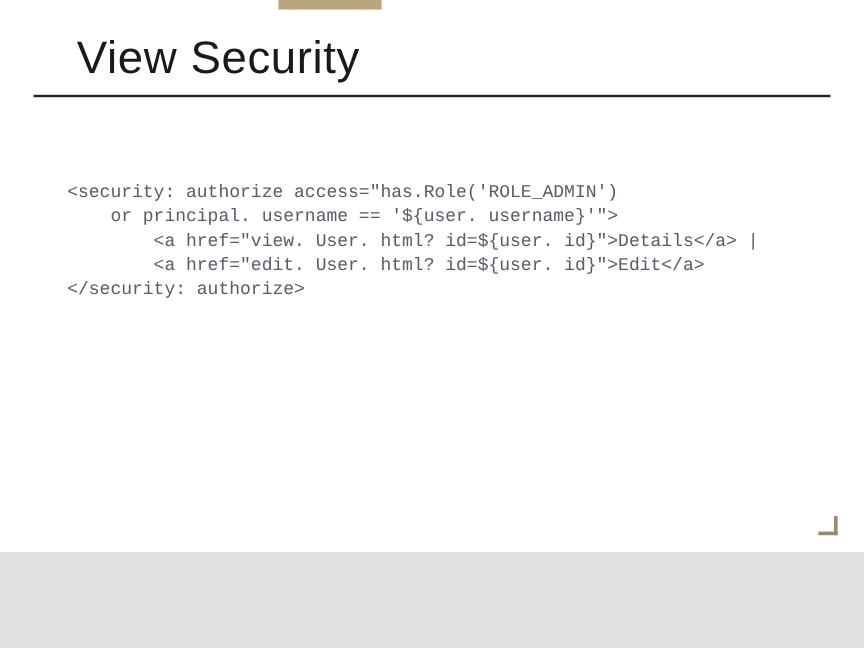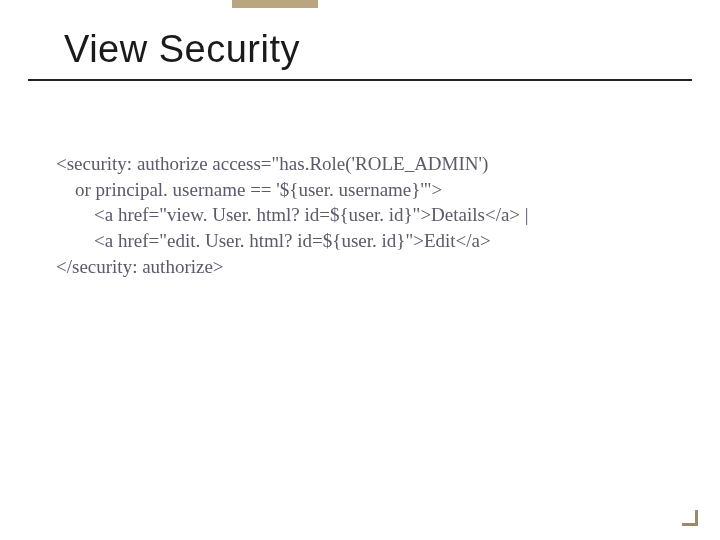--- a/index.html
+++ b/index.html
@@ -5,21 +5,21 @@
     * { margin: 0; padding: 0; box-sizing: border-box; }
     body {
       width: 720px;
       height: 540px;
       background: #e0e0e0;
       font-family: Verdana, Geneva, sans-serif;
       overflow: hidden;
     }
     .slide {
       width: 720px;
-      height: 540px;
+      height: 460px;
       background: #ffffff;
       position: relative;
     }
     .title-area {
       padding: 28px 36px 8px 36px;
       border-bottom: 2px solid #222;
       margin: 0 28px;
     }
     .title {
       font-size: 38px;
@@ -32,22 +32,22 @@
       top: 0;
       left: 232px;
       width: 86px;
       height: 8px;
       background: #b9a67e;
     }
     .content {
       padding: 70px 56px 0 56px;
     }
     .code {
-      font-family: Liberation Serif, serif;
-      font-size: 19px;
+      font-family: Liberation Mono, monospace;
+      font-size: 15px;
       color: #5a5a6a;
       line-height: 1.35;
       white-space: pre;
     }
     .corner {
       position: absolute;
       right: 22px;
       bottom: 14px;
       width: 16px;
       height: 16px;

